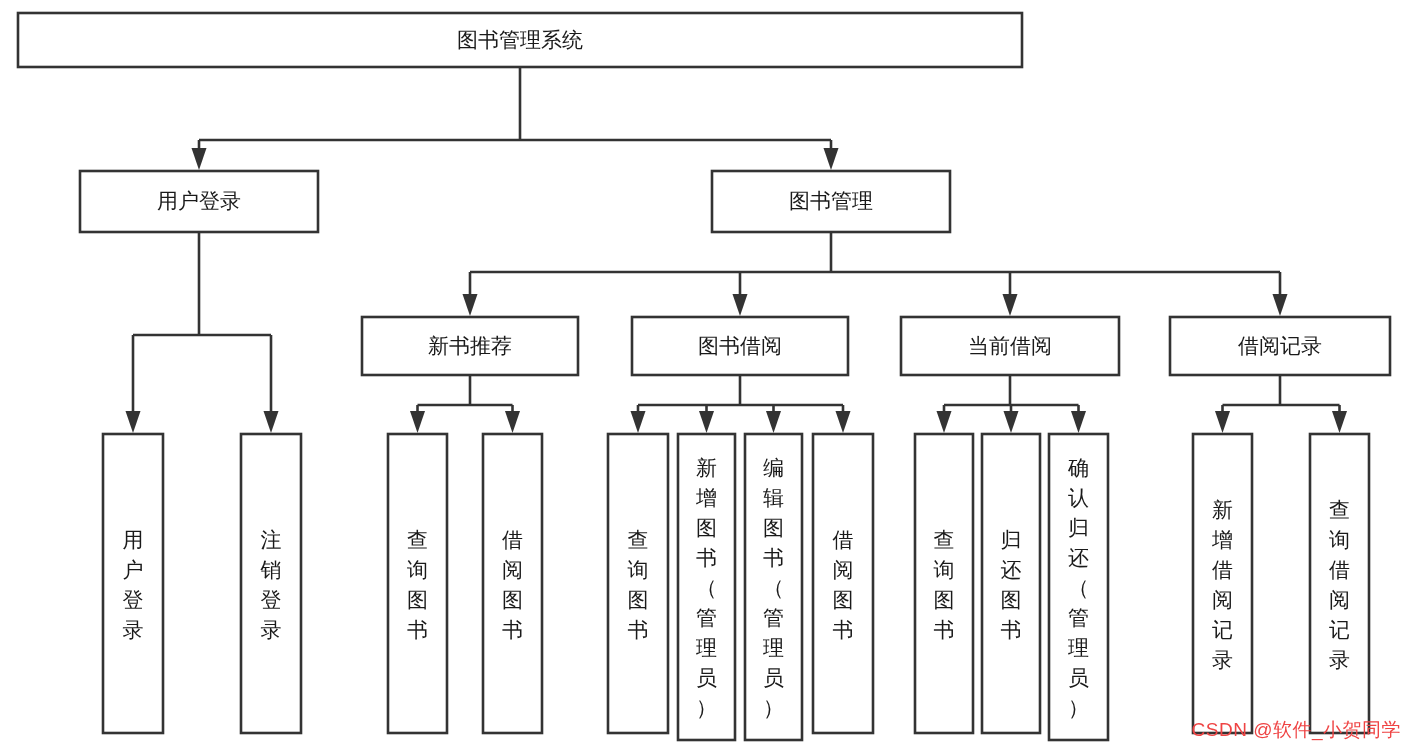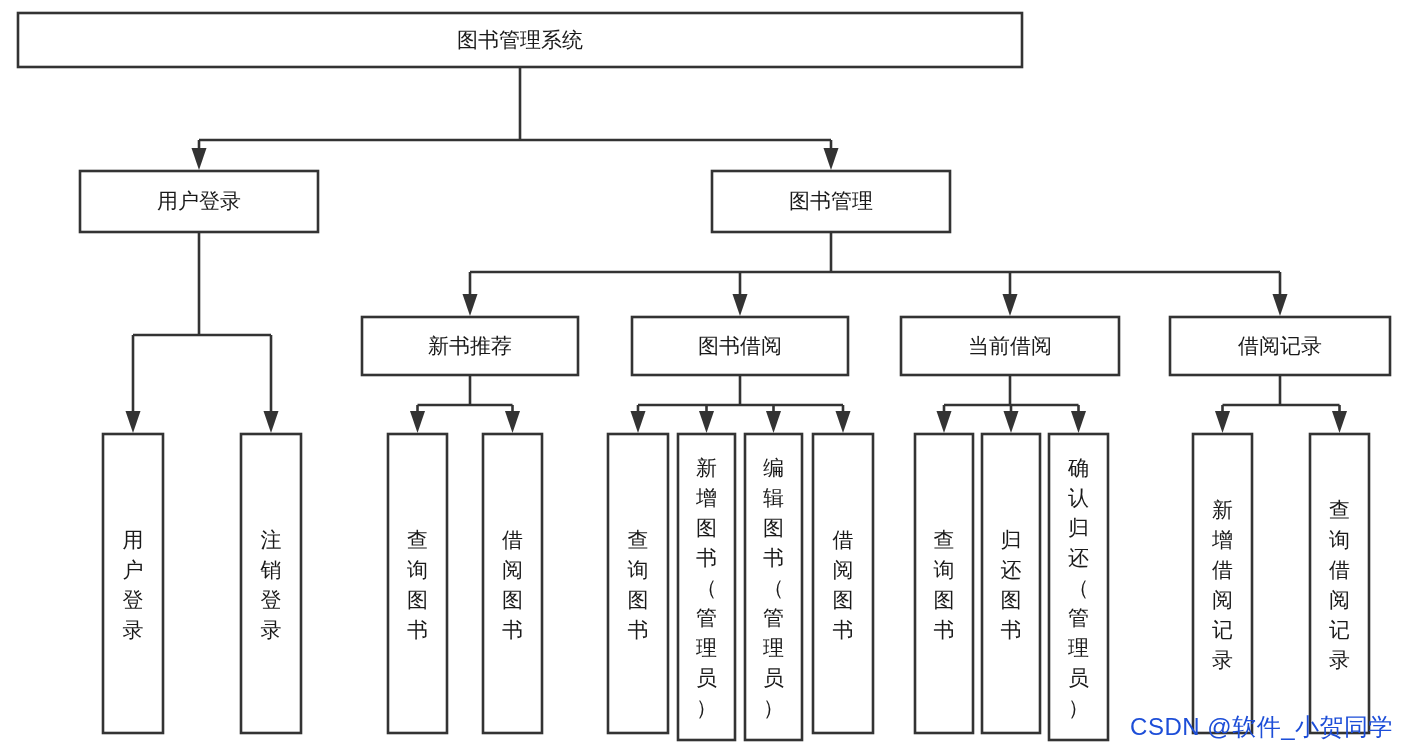--- a/index.html
+++ b/index.html
@@ -47,25 +47,25 @@
     dominant-baseline: middle;
   }
   .node-label-v {
     font-family: "Liberation Sans", "DejaVu Sans", sans-serif;
     font-size: 21px;
     fill: #1a1a1a;
     text-anchor: middle;
   }
   .watermark {
     position: absolute;
-    right: 12px;
+    right: 4px;
     bottom: 4px;
     font-family: "Liberation Sans", "DejaVu Sans", sans-serif;
-    font-size: 24px;
-    color: #1d4ed8;
+    font-size: 19px;
+    color: #ef4444;
     letter-spacing: 0.5px;
     white-space: nowrap;
     user-select: none;
   }
 </style>
 </head>
 <body>
 
 <div id="stage">
   <svg id="diagram" viewBox="0 0 1405 747" xmlns="http://www.w3.org/2000/svg">

